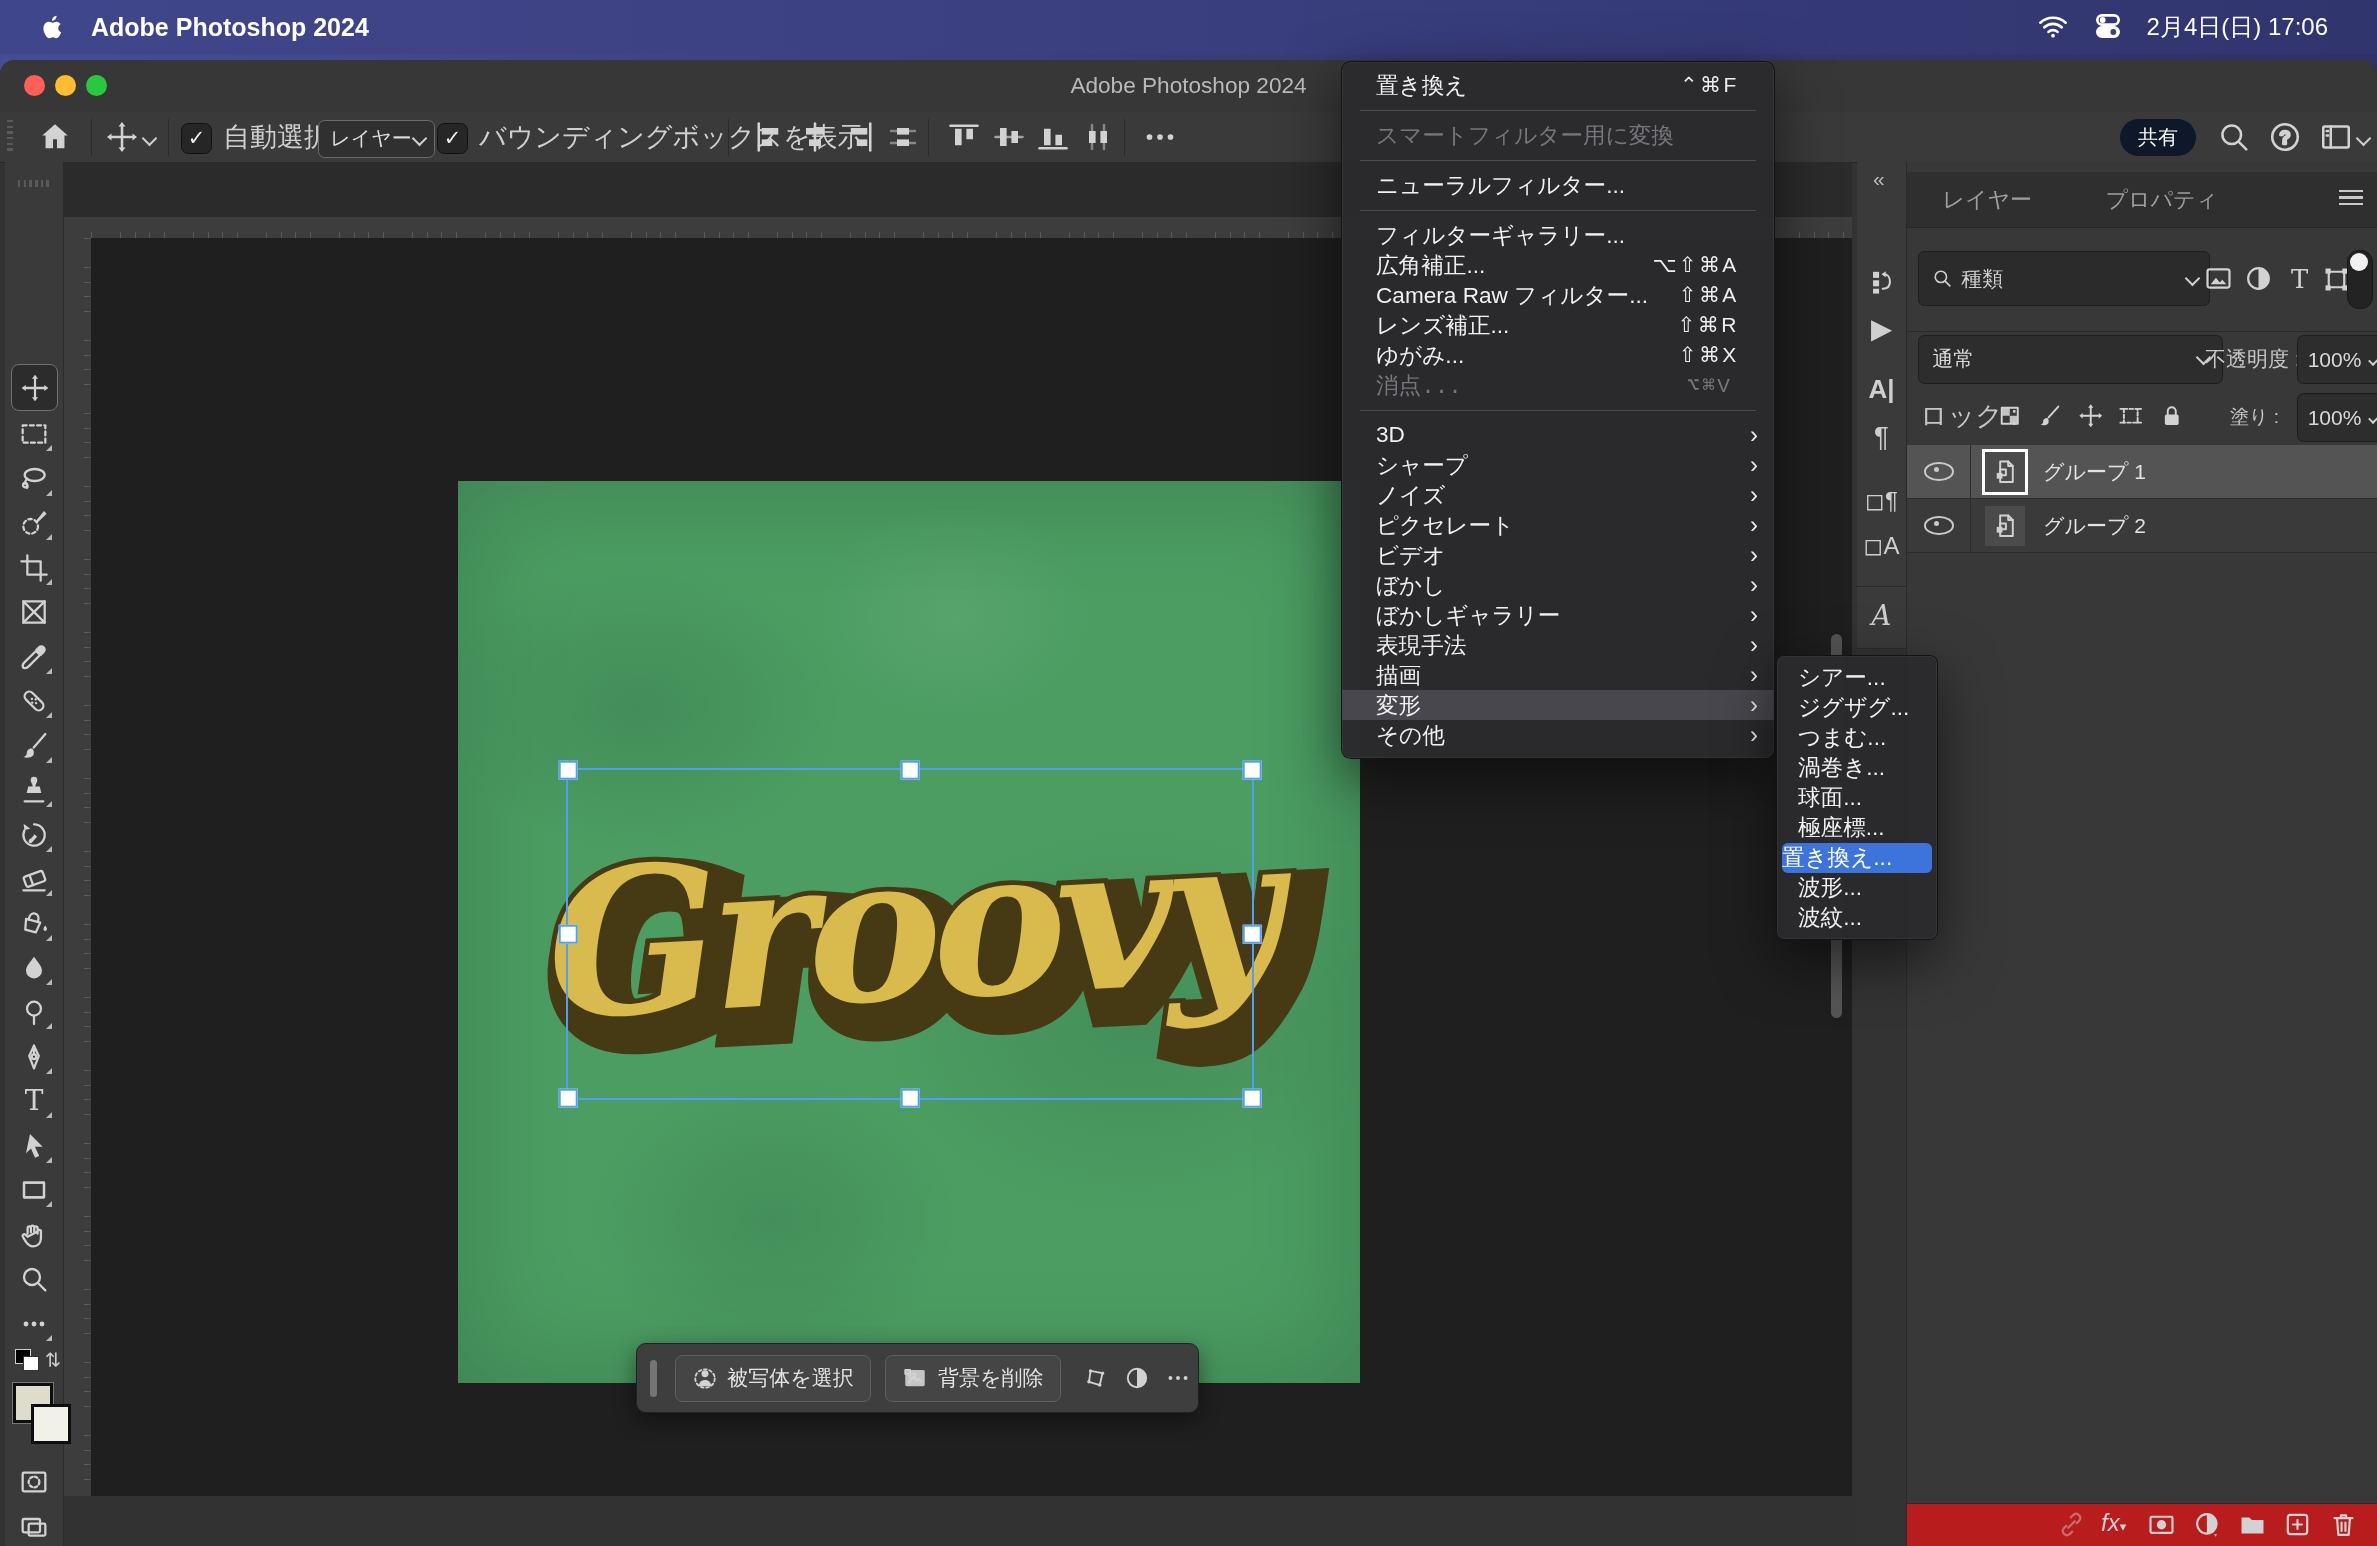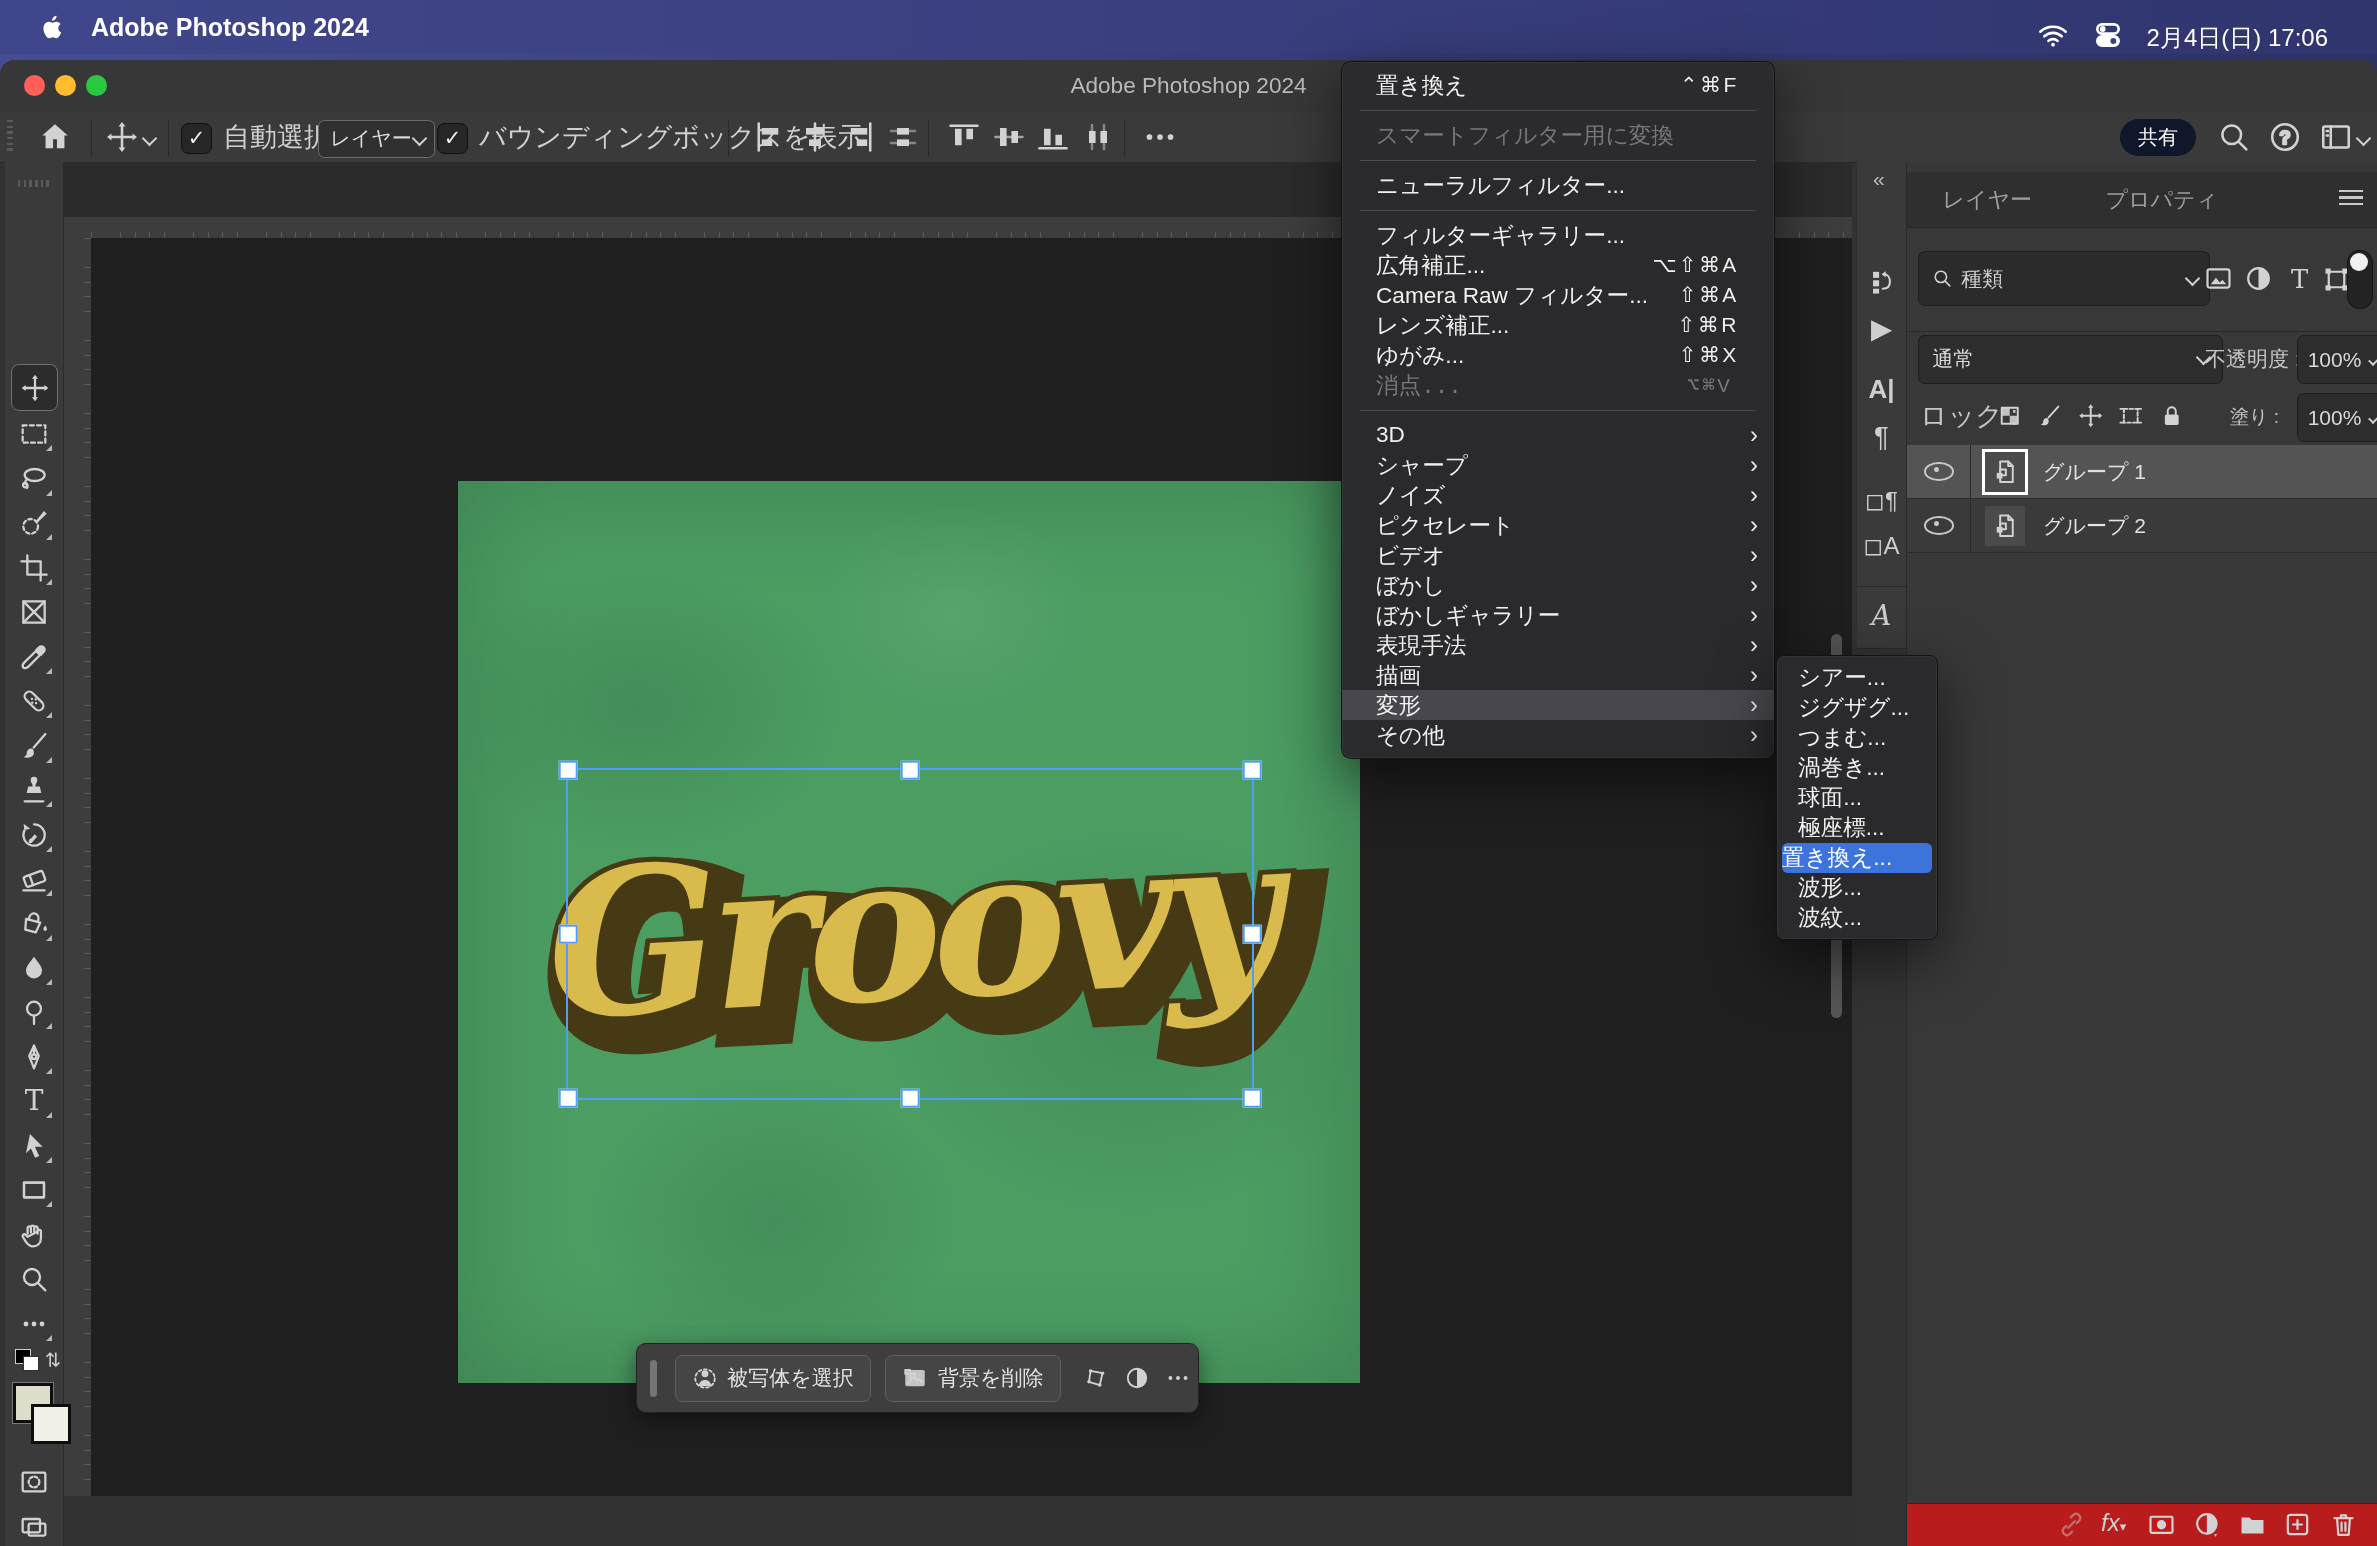--- a/index.html
+++ b/index.html
@@ -5,21 +5,21 @@
   html,body{margin:0;padding:0;background:#1c1c1c;}
   #screen{position:relative;width:2377px;height:1546px;overflow:hidden;
     font-family:"Liberation Sans","DejaVu Sans",sans-serif;color:#d6d6d6;
     background:linear-gradient(100deg,#474d95 0%,#3c4284 30%,#313670 70%,#2b2f63 100%);}
   
   #menubar{position:absolute;left:0;top:0;width:2377px;height:54px;
     background:linear-gradient(90deg,#40468b 0%,#3a4080 45%,#30356e 100%);color:#fff;}
   #appname{position:absolute;left:91px;top:0;height:54px;line-height:54px;font-weight:bold;font-size:25px;color:#fff;}
   #apple{position:absolute;left:36px;top:11.3px;width:32px;height:32px;}
   #apple svg{width:32px;height:32px;fill:#fff;}
-  #mb-status{position:absolute;right:49px;top:0;height:54px;display:flex;align-items:flex-end;gap:23px;}
+  #mb-status{position:absolute;right:49px;top:0;height:54px;display:flex;align-items:center;gap:23px;}
   #mb-status svg{width:32px;height:32px;fill:none;stroke:#fff;}
   #clock{font-size:24px;color:#fff;white-space:nowrap;}
   
   #window{position:absolute;left:0;top:60px;width:2377px;height:1486px;background:#323232;border-radius:14.6px 14.6px 0 0;overflow:hidden;}
   #titlebar{position:absolute;left:0;top:0;width:2377px;height:52px;background:#373737;border-bottom:0.8px solid #252525;}
   .tl{position:absolute;top:15.4px;width:21px;height:21px;border-radius:50%;}
   #win-title{position:absolute;left:0;right:0;top:0;height:52px;line-height:52px;text-align:center;color:#b9b9b9;font-size:22.6px;}
   
   #optionsbar{position:absolute;left:0;top:52px;width:2377px;height:50px;background:#3a3a3a;border-bottom:0.8px solid #262626;}
   .ob-sep{position:absolute;top:6.5px;width:0.8px;height:37px;background:#2a2a2a;}

